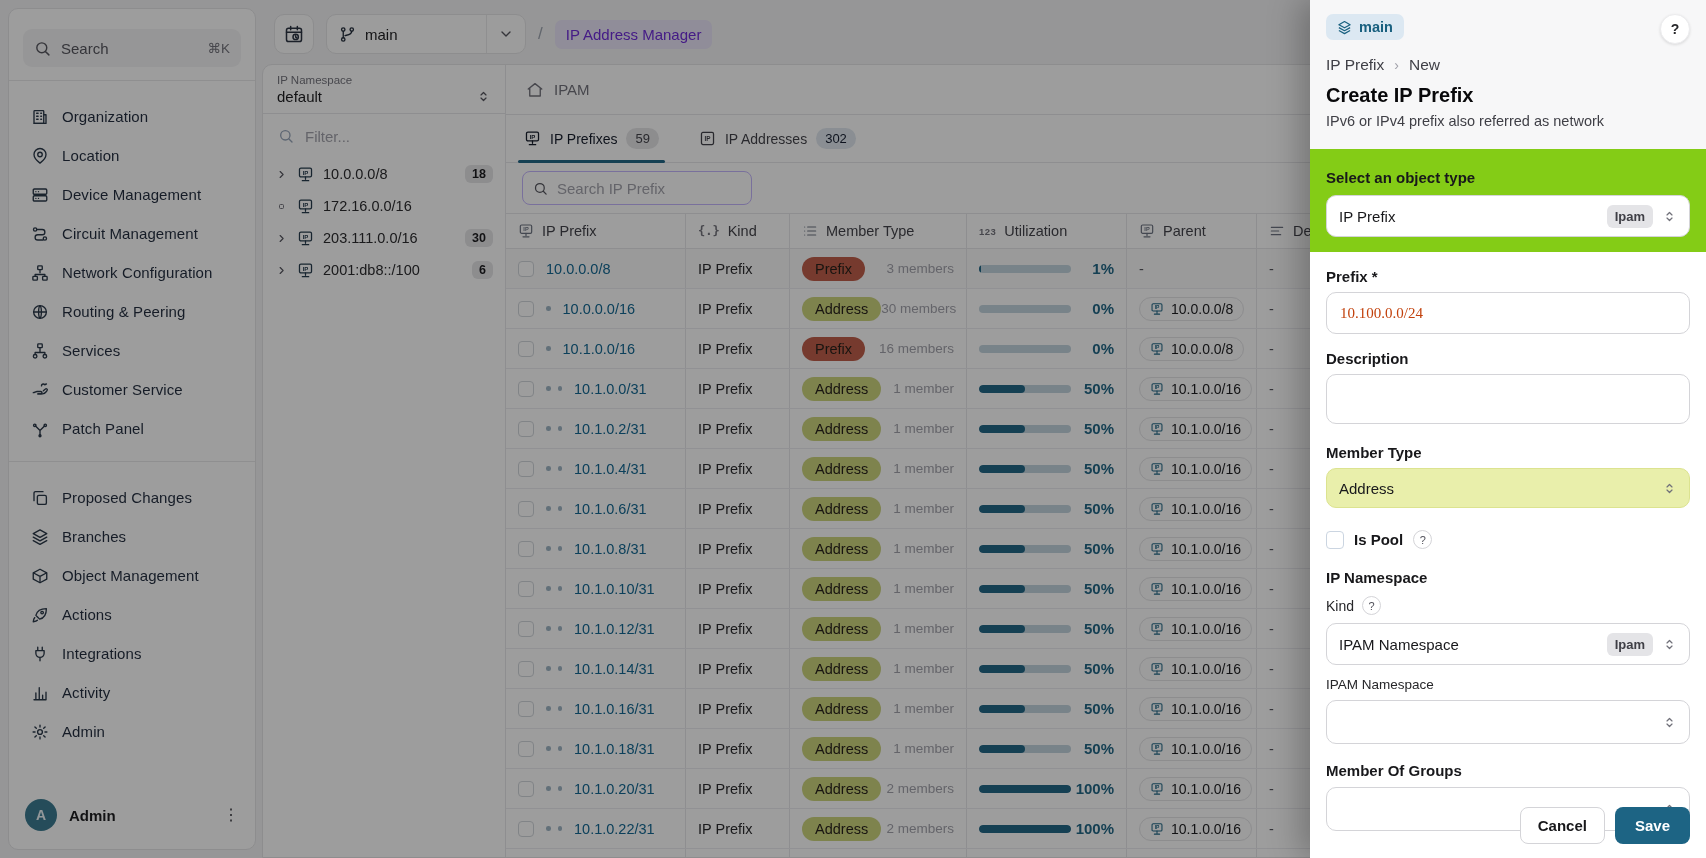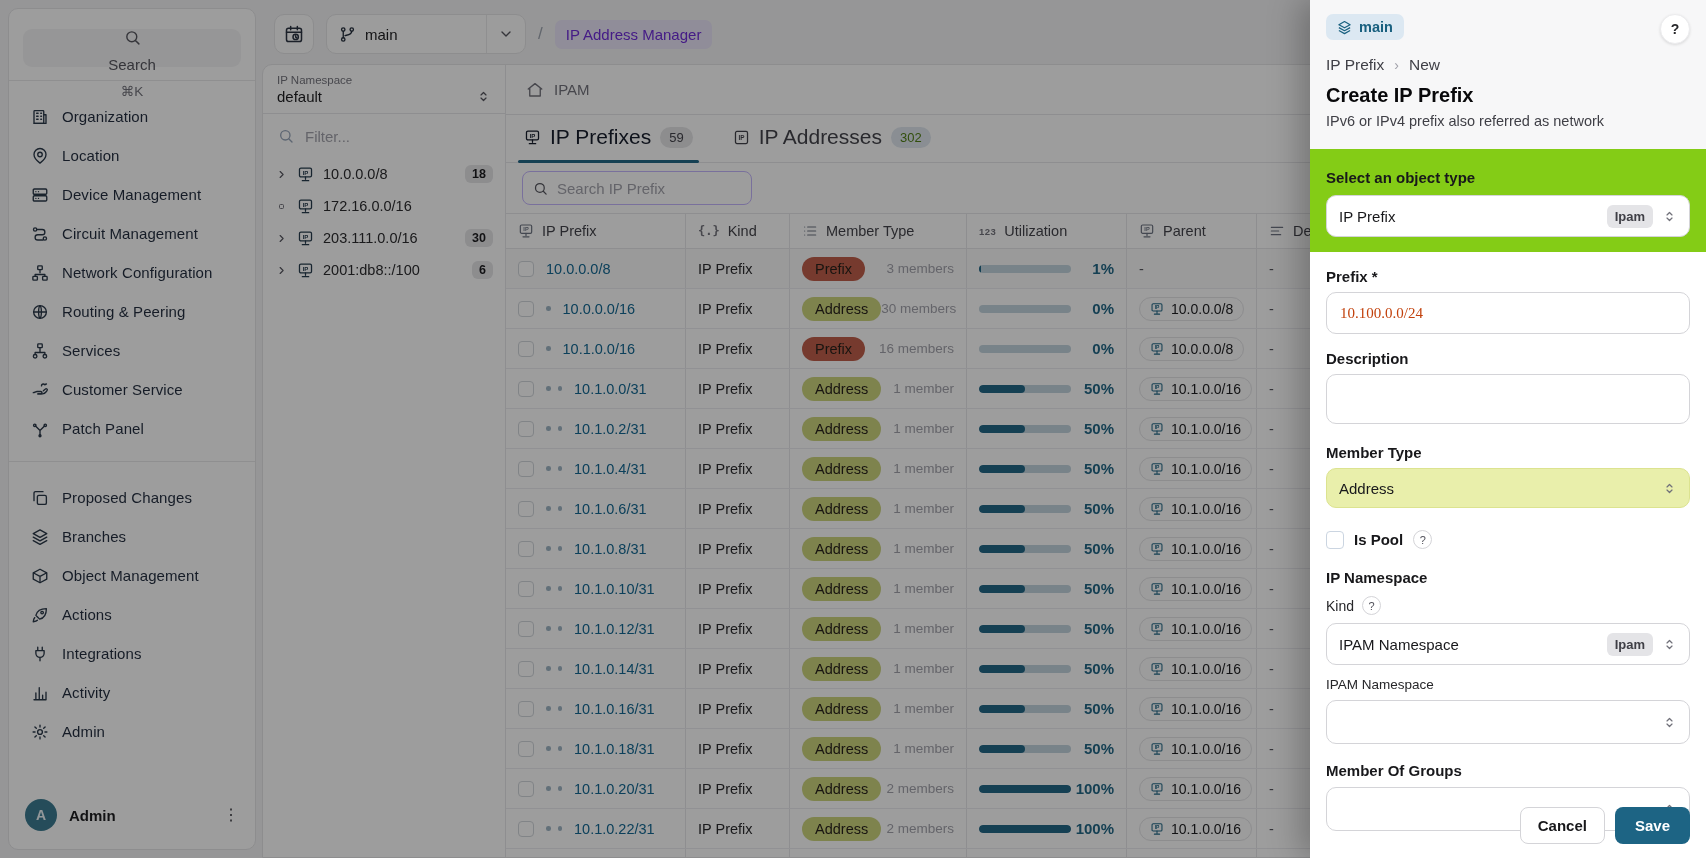--- a/index.html
+++ b/index.html
@@ -9,21 +9,21 @@
 
   
   .sidebar { position:absolute; left:8px; top:8px; width:248px; height:842px;
              background:#fff; border:1px solid #e4e4e7; border-radius:10px;
              padding:10px 14px; display:flex; flex-direction:column; }
   .logo-row { display:flex; align-items:center; gap:9px; height:40px; }
   .logo-badge { width:32px; height:34px; display:flex; align-items:center; justify-content:center; }
   .logo-text { font-size:17px; font-weight:700; letter-spacing:2.5px; color:#0e2a40; flex:1; }
   .collapse-btn { color:#64748b; display:flex; cursor:pointer; }
   .searchbox { margin-top:10px; height:38px; background:#f4f4f5; border-radius:9px;
-               display:flex; align-items:center; gap:10px; padding:0 11px; color:#52525b; cursor:pointer;flex-direction:column; }
+               display:flex; align-items:center; gap:10px; padding:0 11px; color:#52525b; cursor:pointer; }
   .searchbox .s-label { font-size:15px; flex:1; }
   .searchbox .kbd { font-size:13.5px; color:#71717a; }
   .sb-div { border-top:1px solid #e8e8ea; margin:13px -14px 0 -14px; }
   .nav { display:flex; flex-direction:column; padding-top:16px; }
   .nav-item { display:flex; align-items:center; gap:13px; height:39px; padding:0 8px;
               border-radius:8px; color:#1e293b; cursor:pointer; }
   .nav-item .ic { color:#263445; }
   .nav-item .nv-label { font-size:15px; font-weight:500; letter-spacing:.1px; }
   .user-row { margin-top:auto; display:flex; align-items:center; gap:12px; padding:4px 2px 8px 2px; cursor:pointer; }
   .avatar { width:32px; height:32px; border-radius:50%; background:var(--avatar-bg,#38798f);
@@ -70,27 +70,27 @@
   .tree-count { background:#e4e4e7; color:#18181b; font-size:12.5px; font-weight:700;
                 border-radius:6px; padding:2px 7px; }
 
   
   .mainpanel { flex:1; display:flex; flex-direction:column; min-width:0; }
   .ipam-head { height:50px; display:flex; align-items:center; gap:10px; padding:0 20px;
                border-bottom:1px solid #e7e7ea; color:#71717a; }
   .ipam-title { font-size:15px; font-weight:500; }
   .tabs { height:48px; display:flex; align-items:flex-end; gap:28px; padding:0 0 0 12px; border-bottom:1px solid #e7e7ea; }
   .tab { display:flex; align-items:center; gap:9px; padding:0 6px 13px 6px; position:relative; cursor:pointer; color:#3f3f46; }
-  .tab .t-label { font-size:21px; }
+  .tab .t-label { font-size:14px; }
   .tab.active { color:#111827; }
   .tab.active .t-label { font-weight:500; }
   .tab.active::after { content:""; position:absolute; left:0; right:0; bottom:-1px; height:3px;
                        background:var(--accent,#1d6484); border-radius:2px; }
   .t-count { border-radius:999px; font-size:13px; padding:3px 9px; background:#e4e4e7; color:#3f3f46; }
-  .t-count.c302 { background:#dfe7ef; color:#4d7c0f; }
+  .t-count.c302 { background:#dfe7ef; color:#0f172a; }
   .toolbar { height:50px; display:flex; align-items:center; padding:0 16px; }
   .tsearch { width:230px; height:34px; border:1px solid #c4b5fd; border-radius:8px;
              display:flex; align-items:center; gap:9px; padding:0 10px; color:#52525b; }
   .tsearch input { border:none; outline:none; font-size:15px; width:170px; background:transparent;
                    font-family:"Liberation Sans",sans-serif; color:#18181b;}
   .tsearch input::placeholder { color:#a1a1aa; }
 
   
   .thead { height:36px; display:flex; border-top:1px solid #e7e7ea; border-bottom:1px solid #e7e7ea; }
   .hc { display:flex; align-items:center; gap:8px; padding:0 12px; font-size:14.5px; font-weight:500;

